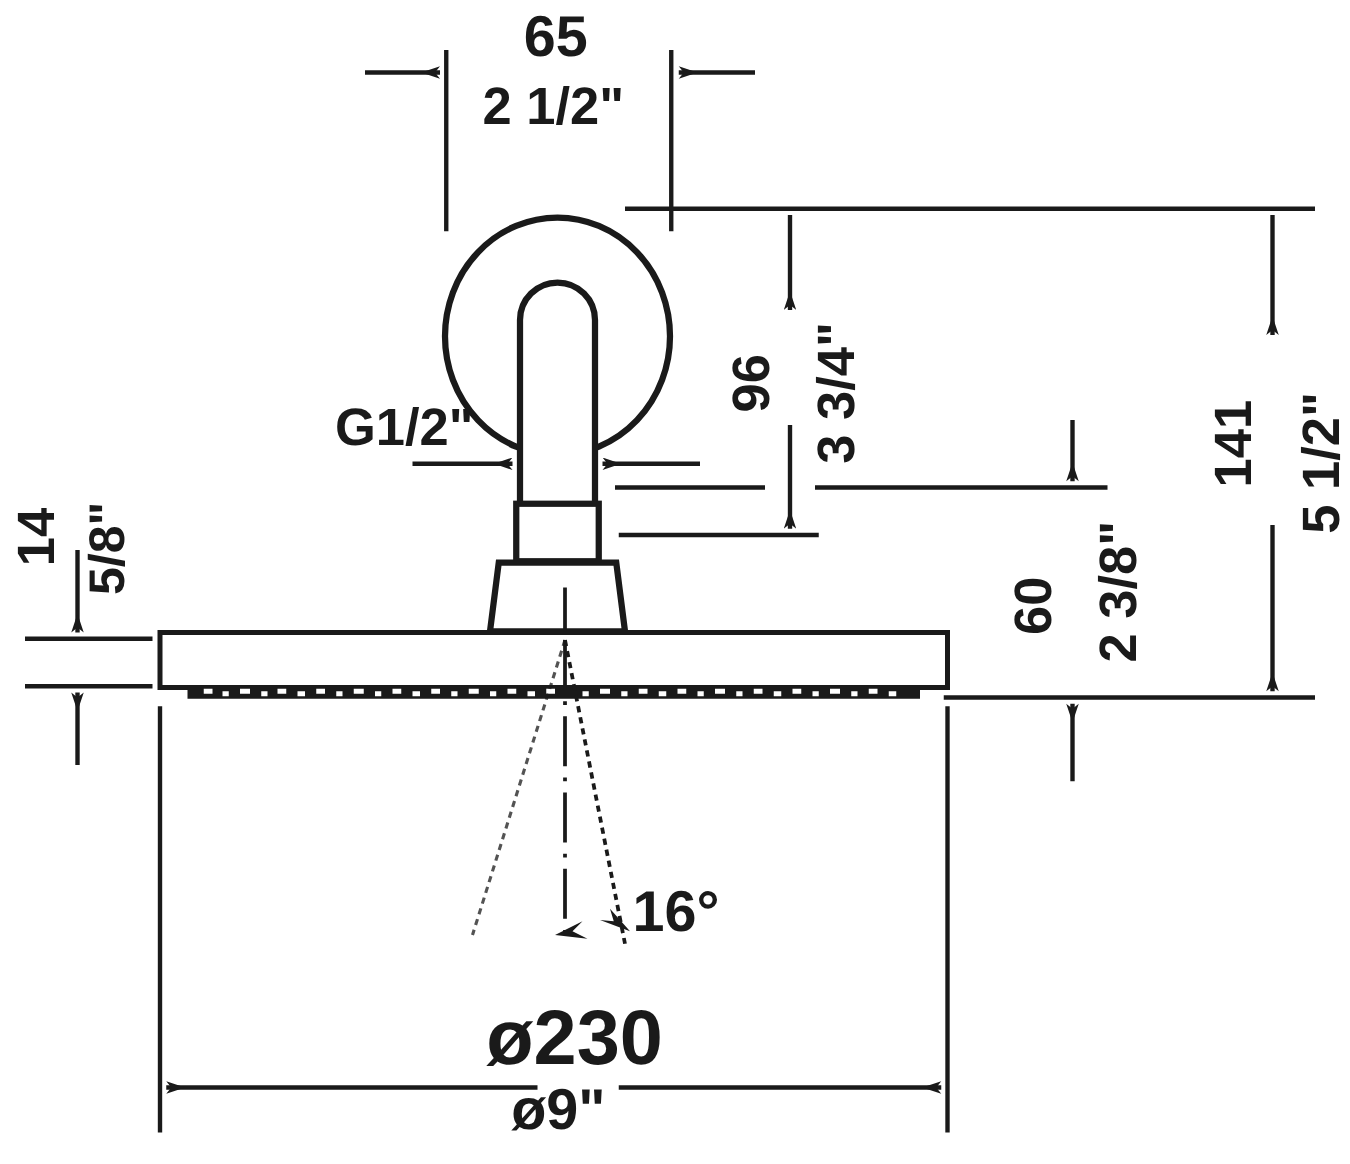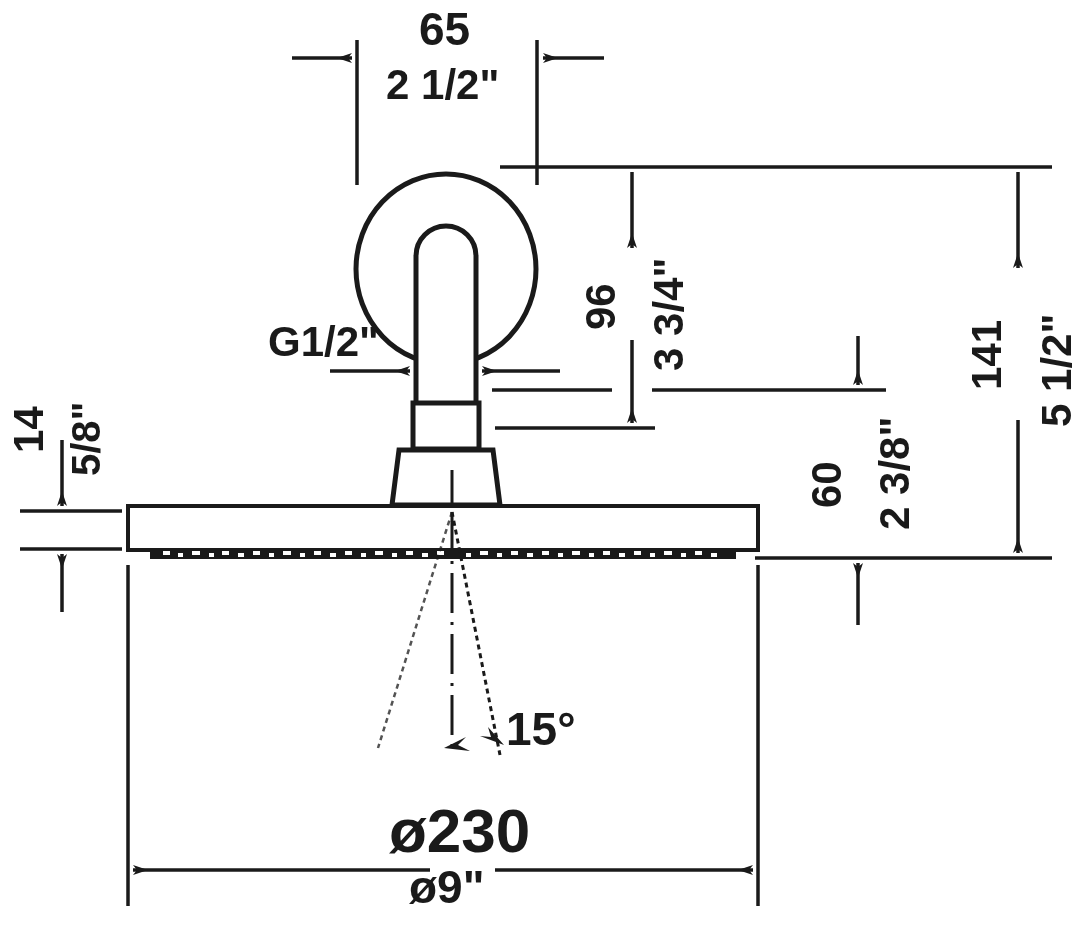--- a/index.html
+++ b/index.html
@@ -154,18 +154,18 @@
 
   <div class="dimlabel rot90" style="left:806px;top:508px;font-size:42px;">60</div>
   <div class="dimlabel rot90" style="left:874px;top:530px;font-size:42px;">2 3/8"</div>
 
   <div class="dimlabel rot90" style="left:966px;top:390px;font-size:42px;">141</div>
   <div class="dimlabel rot90" style="left:1036px;top:427px;font-size:42px;">5 1/2"</div>
 
   <div class="dimlabel rot90" style="left:8px;top:453px;font-size:42px;">14</div>
   <div class="dimlabel rot90" style="left:66px;top:476px;font-size:40px;">5/8"</div>
 
-  <div class="dimlabel" style="left:506px;top:706px;font-size:46px;">15°</div>
+  <div class="dimlabel" style="left:506px;top:706px;font-size:46px;">16°</div>
 
   <div class="dimlabel" style="left:389px;top:800px;font-size:62px;">ø230</div>
   <div class="dimlabel" style="left:409px;top:864px;font-size:46px;">ø9"</div>
 
 </div>
 
 </body></html>

